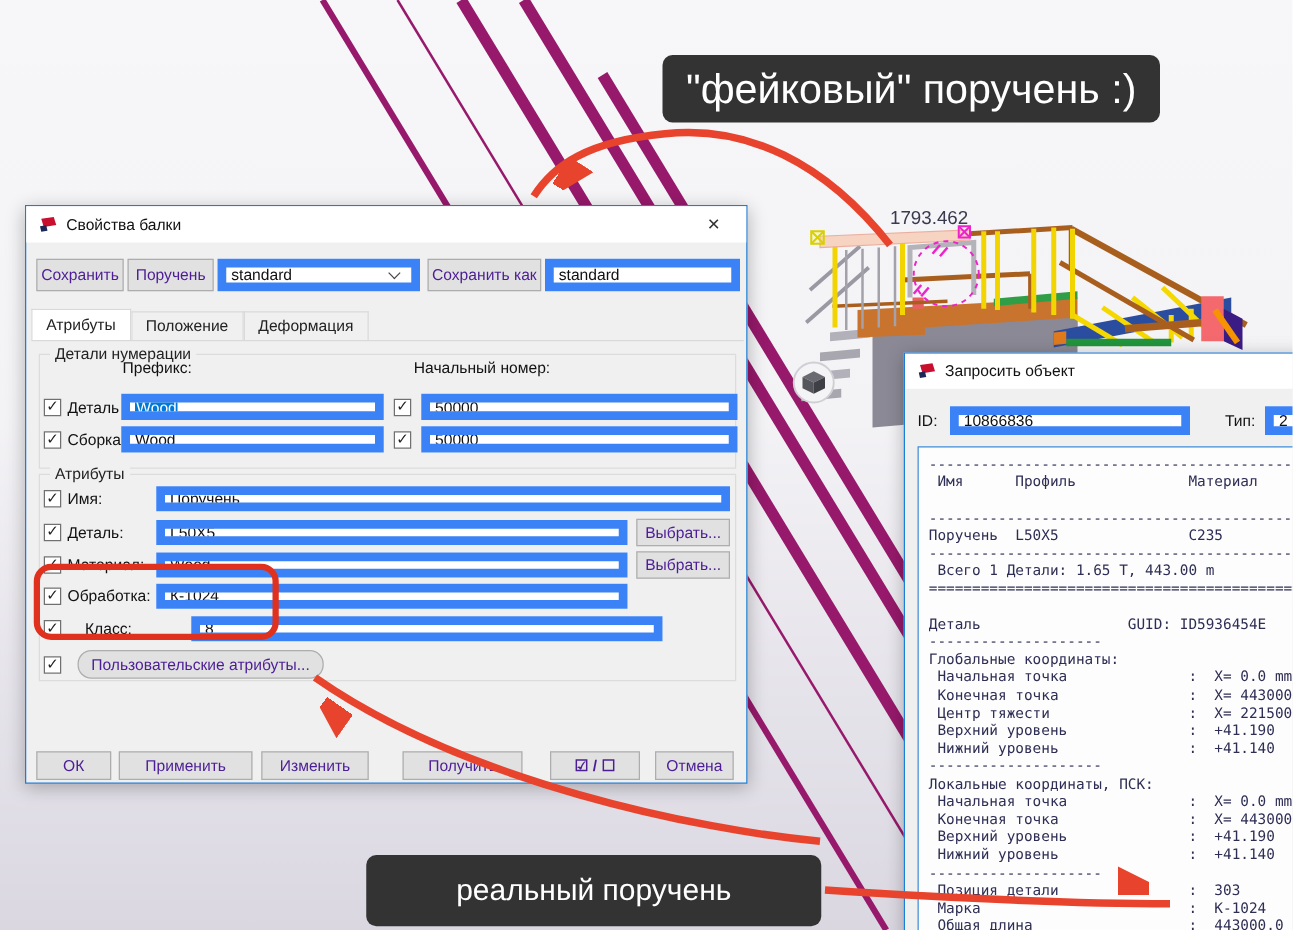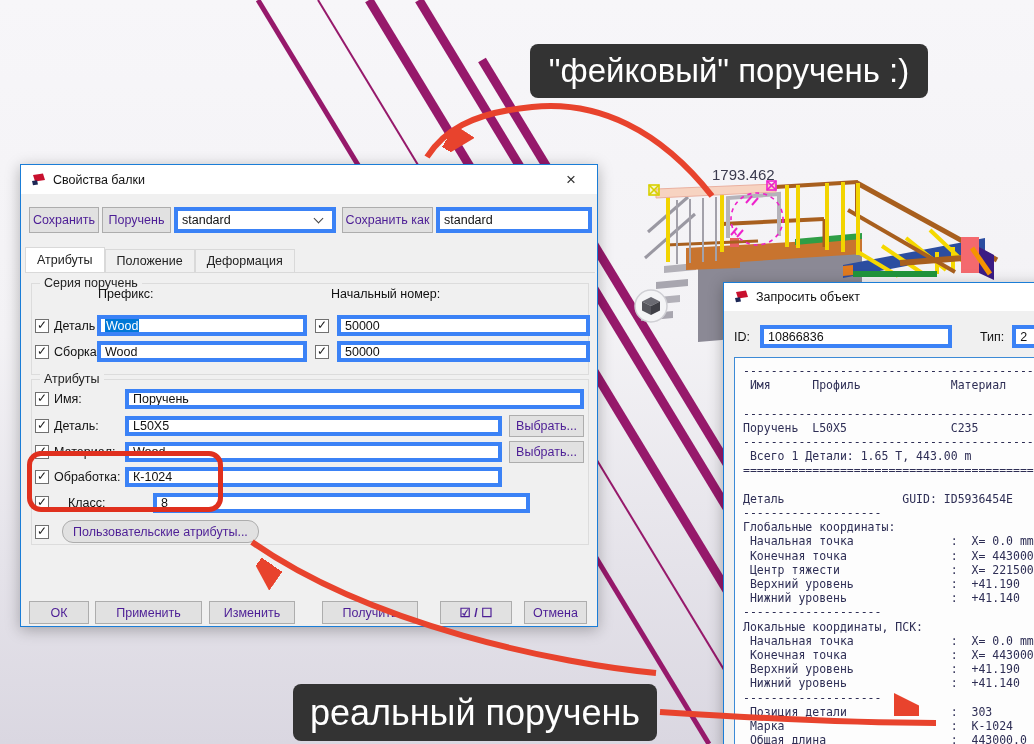--- a/index.html
+++ b/index.html
@@ -15,21 +15,21 @@
   .win { position:absolute; background:#f0f0f0; border:1px solid #1a7dd7;
          box-shadow:0 3px 14px rgba(0,0,0,.28); }
   .titlebar { height:29px; background:#ffffff; display:flex; align-items:center;
               padding:0 9px; font-size:12.5px; color:#111; }
   .titlebar .t-icon { width:16px; height:14px; margin-right:7px; flex:none; }
   .titlebar .t-text { flex:1 1 auto; }
   .close-btn { width:34px; height:27px; display:flex; align-items:center; justify-content:center;
                font-size:17px; color:#333; cursor:default; }
   .btn { background:#e1e1e1; border:1px solid #adadad; font-size:12.5px; color:#4c1d95;
          font-family:inherit; display:inline-flex; align-items:center; justify-content:center; }
-  .field { background:#fff; border:4px solid #3b82f6; font-size:12.5px; color:#111;
+  .field { background:#fff; border:7px solid #3b82f6; font-size:12.5px; color:#111;
            display:flex; align-items:center; padding:0 4px; overflow:hidden; white-space:nowrap; }
   .cb { width:14px; height:14px; background:#fff; border:1px solid #707070; position:relative; flex:none; }
   .cb.checked::after { content:"✓"; position:absolute; left:1px; top:-2px; font-size:12px; color:#222; }
   .chev { width:7px; height:7px; border-right:1.6px solid #444; border-bottom:1.6px solid #444;
           transform:rotate(45deg); margin-left:auto; margin-right:6px; margin-top:-3px; }
   .grp { position:absolute; border:1px solid #dcdcdc; }
   .grp > .legend { position:absolute; top:-8px; left:8px; background:#f0f0f0; padding:0 4px;
                    font-size:12.5px; color:#222; }
   .lbl { font-size:12.5px; color:#111; white-space:nowrap; }
 
@@ -49,21 +49,21 @@
   #report-box { position:absolute; left:10px; top:74px; width:336px; height:390px;
                 background:#fdfdfd; border:1px solid #3c8ad6; padding:6px 8px; overflow:hidden; }
   #report-box pre { font-family:"DejaVu Sans Mono", monospace; font-size:11.5px;
                     line-height:14.2px; color:#2e2e55; white-space:pre; }
 
   
   .banner { position:absolute; background:#333333; color:#fff; border-radius:8px;
             display:flex; align-items:center; justify-content:center; z-index:50;
             font-family:"Liberation Sans", sans-serif; }
   #banner-top    { left:530px; top:44px;  width:398px; height:54px; font-size:33px; }
-  #banner-bottom { left:293px; top:684px; width:364px; height:57px; font-size:36px; }
+  #banner-bottom { left:293px; top:684px; width:364px; height:57px; font-size:24px; }
   #highlight-box { position:absolute; left:27px; top:451px; width:196px; height:61px;
                    border:5px solid #e0301e; border-radius:14px; z-index:45; pointer-events:none; }
   #dim-label { position:absolute; left:712px; top:166px; font-size:15px; color:#3a3a4e; z-index:2; }
 </style>
 </head>
 <body>
 
 <svg id="scene" class="layer" width="1034" height="744" viewBox="0 0 1034 744">
   <g stroke="#96196b">
     <line x1="258" y1="0" x2="709" y2="744" stroke-width="5"></line>
@@ -240,21 +240,21 @@
   </div>
 
   <div class="tabs">
     <div class="tab active">Атрибуты</div>
     <div class="tab">Положение</div>
     <div class="tab">Деформация</div>
   </div>
   <div class="pane-line"></div>
 
   <div class="grp" style="left:10px;top:118px;width:558px;height:92px;">
-    <span class="legend">Серия поручень</span>
+    <span class="legend">Детали нумерации</span>
   </div>
   <span class="lbl" style="position:absolute;left:77px;top:122px;">Префикс:</span>
   <span class="lbl" style="position:absolute;left:310px;top:122px;">Начальный номер:</span>
 
   <div class="row" style="left:14px;top:150px;">
     <span class="cb checked"></span>
     <span class="lbl" style="margin-left:5px;width:43px;">Деталь</span>
     <div class="field" style="width:210px;height:21px;">
       <span class="sel-text">Wood</span>
     </div>

